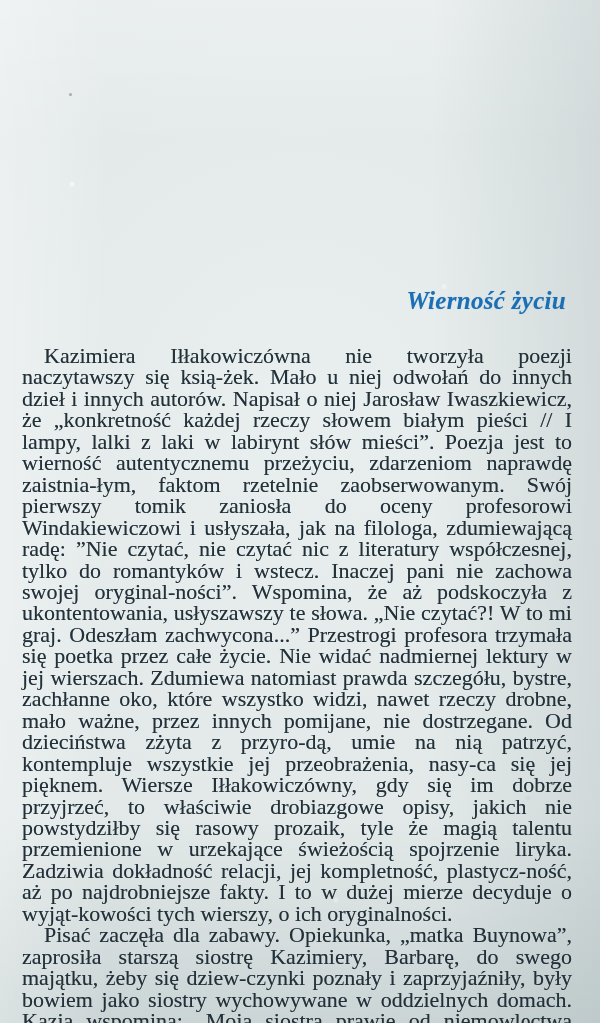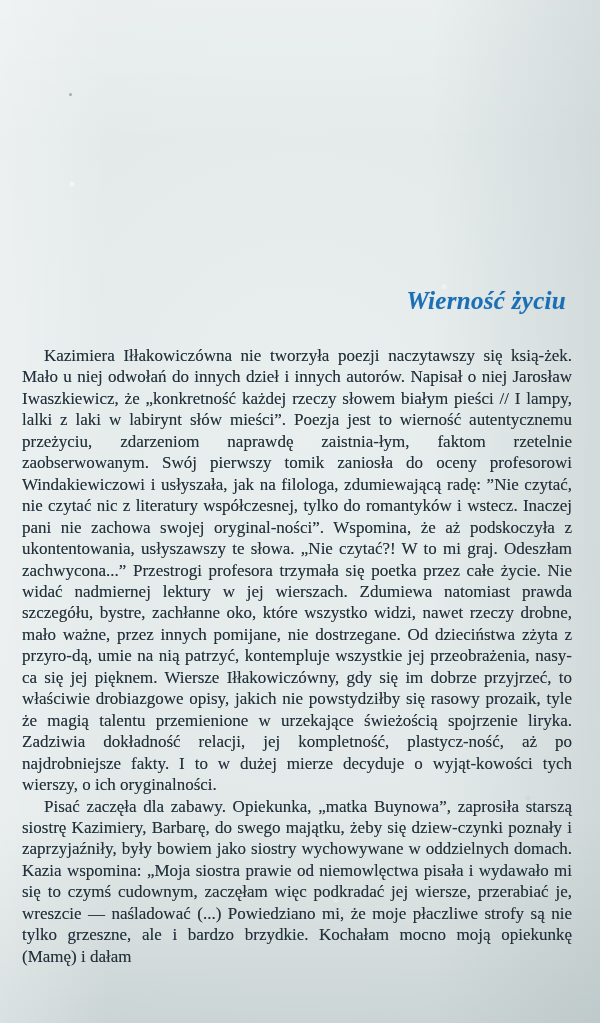--- a/index.html
+++ b/index.html
@@ -81,21 +81,21 @@
   }
 
   .body-text {
     position: absolute;
     top: 345px;
     left: 0;
     width: 550px;
   }
   .para {
     margin: 0;
-    font-size: 17px;
+    font-size: 22px;
     line-height: 21.45px;
     text-align: justify;
     text-align-last: left;
     color: #22303a;
     text-indent: 22px;
     hyphens: manual;
     -webkit-hyphens: manual;
     text-shadow: 0 0 .6px rgba(34,48,58,.45);
   }
   .para + .para { margin-top: 0; }

